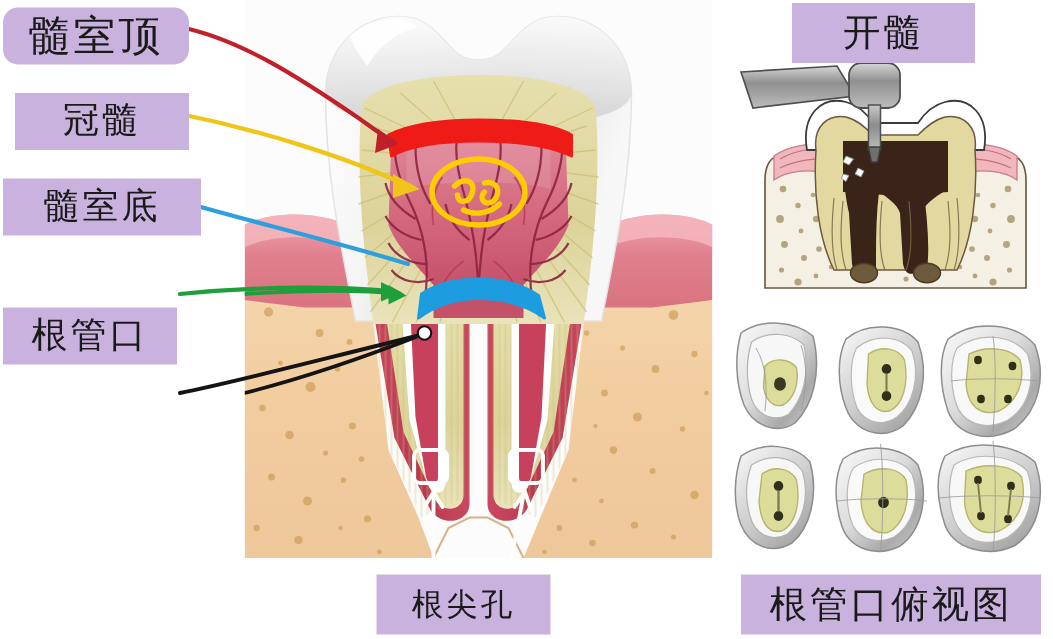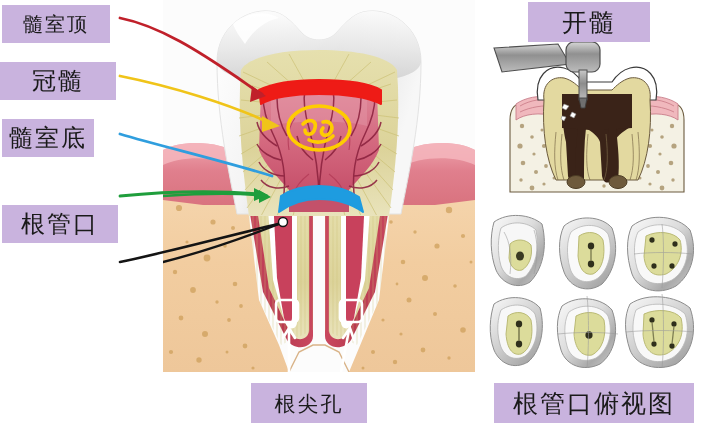--- a/index.html
+++ b/index.html
@@ -18,23 +18,23 @@
     display: flex;
     align-items: center;
     justify-content: center;
     font-weight: 400;
     letter-spacing: 2px;
     line-height: 1;
     white-space: nowrap;
   }
 
   
-  #lbl-0 { left: 2px;  top: 5px;   width: 108px; height: 38px; font-size: 20px; }
-  #lbl-1 { left: 0;  top: 62px;  width: 116px; height: 38px; font-size: 24px; }
-  #lbl-2 { left: 2px;  top: 119px; width: 92px; height: 38px; font-size: 24px; }
+  #lbl-0 { left: 2px;  top: 5px;   width: 124px; height: 38px; font-size: 28px; border-radius: 10px; }
+  #lbl-1 { left: 10px;  top: 62px;  width: 116px; height: 38px; font-size: 24px; }
+  #lbl-2 { left: 2px;  top: 119px; width: 132px; height: 38px; font-size: 24px; }
   #lbl-3 { left: 2px;  top: 177px; width: 116px; height: 38px; font-size: 24px; margin-top: 28px; }
   #lbl-4 { left: 2px;  top: 250px; width: 116px; height: 44px; font-size: 25px; }
 
   
   #lbl-open  { left: 528px; top: 2px;   width: 122px; height: 40px; font-size: 25px; }
   #lbl-apex  { left: 251px; top: 383px; width: 116px; height: 40px; font-size: 21px; }
   #lbl-ortho { left: 494px; top: 383px; width: 200px; height: 40px; font-size: 25px; }
 
   
   #tooth-panel {

